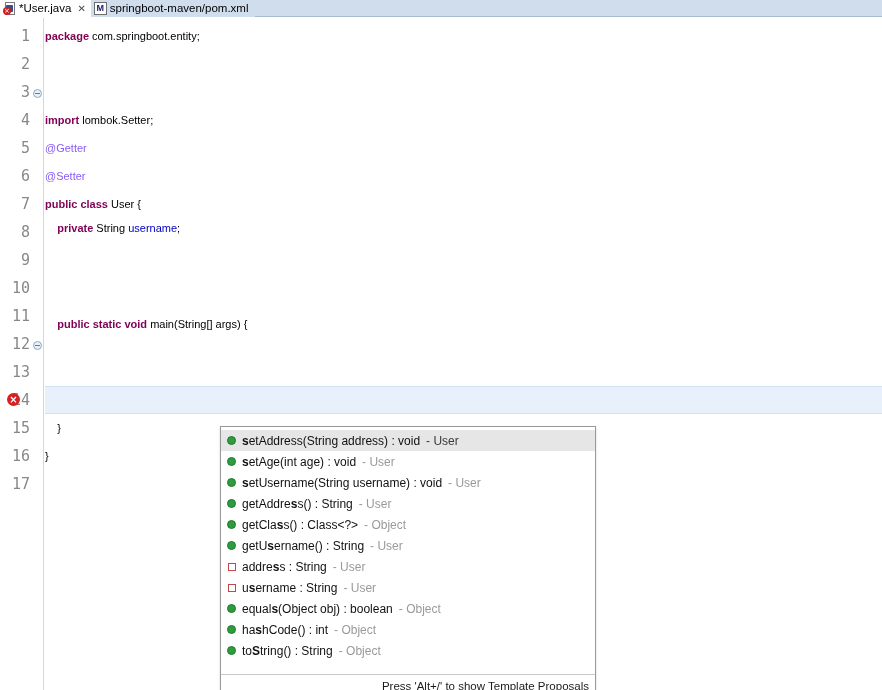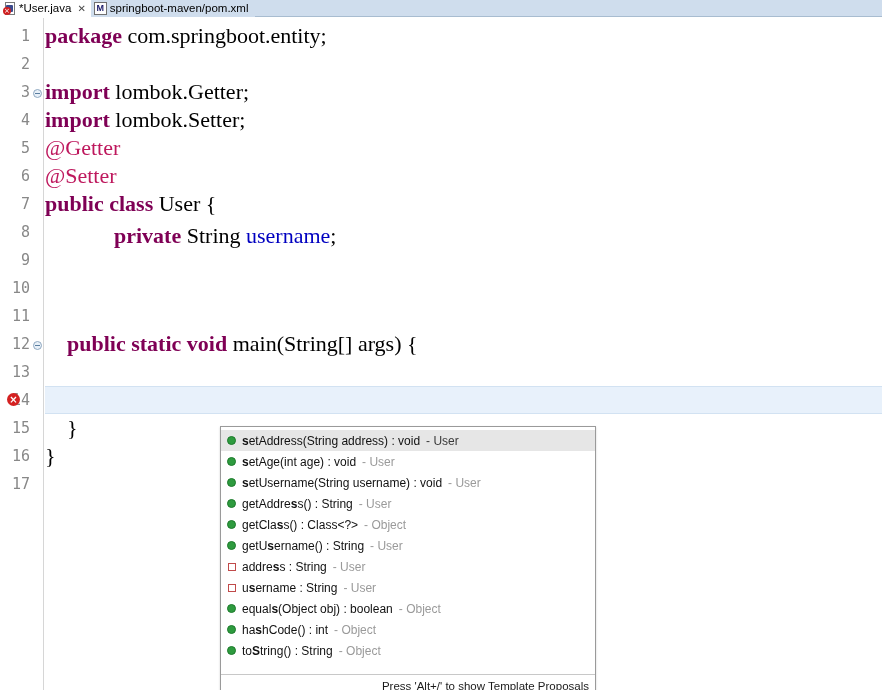--- a/index.html
+++ b/index.html
@@ -84,22 +84,22 @@
     background:#ffffff;
     border-right:1px solid #d6d6d6;
   }
   .codearea {
     position:absolute; left:45px; top:0; right:0; height:100%;
     background:#ffffff;
   }
 
   .line {
     position:absolute; left:0; width:100%; height:28px;
-    font-family:Liberation Serif, serif;
-    font-size:22px;
+    font-family:Liberation Sans, sans-serif;
+    font-size:11px;
     line-height:28px;
     white-space:pre;
     color:#000000;
   }
   .lnum {
     position:absolute; width:30px; text-align:right;
     font-family:"DejaVu Sans Mono", monospace;
     font-size:15px; line-height:28px; color:#888888;
     left:0;
   }
@@ -121,21 +121,21 @@
     font-family:"DejaVu Sans", sans-serif;
   }
 
   .hl-line {
     position:absolute; left:45px; right:0; height:28px;
     background:#e8f1fb;
     border-top:1px solid #d2e2f2; border-bottom:1px solid #d2e2f2;
   }
 
   .kw   { color:#7f0055; font-weight:bold; }
-  .ann  { color:#be185d; }
+  .ann  { color:#8b5cf6; }
   .fld  { color:#0000c0; }
   .localvar { color:#6a6a6a; }
   .plain{ color:#000000; }
 
   .squiggle {
     position:relative;
   }
   .squiggle::after {
     content:""; position:absolute; left:0; right:0; bottom:2px; height:3px;
     background-image:
@@ -235,28 +235,27 @@
         <div class="lnum" style="top: 340px;">13</div>
         <div class="lnum" style="top: 368px;">14</div>
         <div class="errmark" style="top: 375px;">×</div>
         <div class="lnum" style="top: 396px;">15</div>
         <div class="lnum" style="top: 424px;">16</div>
         <div class="lnum" style="top: 452px;">17</div>
       </div>
     <div class="codearea" id="codearea">
         <div class="line" style="top: 4px;"><span class="kw">package</span><span class="plain"> com.springboot.entity;</span></div>
         <div class="line" style="top: 32px;"></div>
-        <div class="line" style="top: 60px;"><span class="kw">import</span><span class="plain"> lombok.Getter;</span></div>
         <div class="line" style="top: 88px;"><span class="kw">import</span><span class="plain"> lombok.Setter;</span></div>
         <div class="line" style="top: 116px;"><span class="ann">@Getter</span></div>
         <div class="line" style="top: 144px;"><span class="ann">@Setter</span></div>
         <div class="line" style="top: 172px;"><span class="kw">public class</span><span class="plain"> User {</span></div>
-        <div class="line" style="top: 204px; padding-left: 47px;"><span class="plain">    </span><span class="kw">private</span><span class="plain"> String </span><span class="fld">username</span><span class="plain">;</span></div>
+        <div class="line" style="top: 196px;"><span class="plain">    </span><span class="kw">private</span><span class="plain"> String </span><span class="fld">username</span><span class="plain">;</span></div>
         <div class="line" style="top: 284px;"></div>
-        <div class="line" style="top: 312px;"><span class="plain">    </span><span class="kw">public static void</span><span class="plain"> main(String[] args) {</span></div>
+        <div class="line" style="top: 292px;"><span class="plain">    </span><span class="kw">public static void</span><span class="plain"> main(String[] args) {</span></div>
         <div class="line" style="top: 368px;"><span class="plain">        user.</span><span class="plain squiggle">s</span><span class="caret"></span></div>
         <div class="line" style="top: 396px;"><span class="plain">    }</span></div>
         <div class="line" style="top: 424px;"><span class="plain">}</span></div>
         <div class="line" style="top: 452px;"></div>
       </div>
 
     <div class="popup">
       <div class="popup-list" id="popup-list">
           <div class="prop selected">
             <span class="ic-method"></span>

